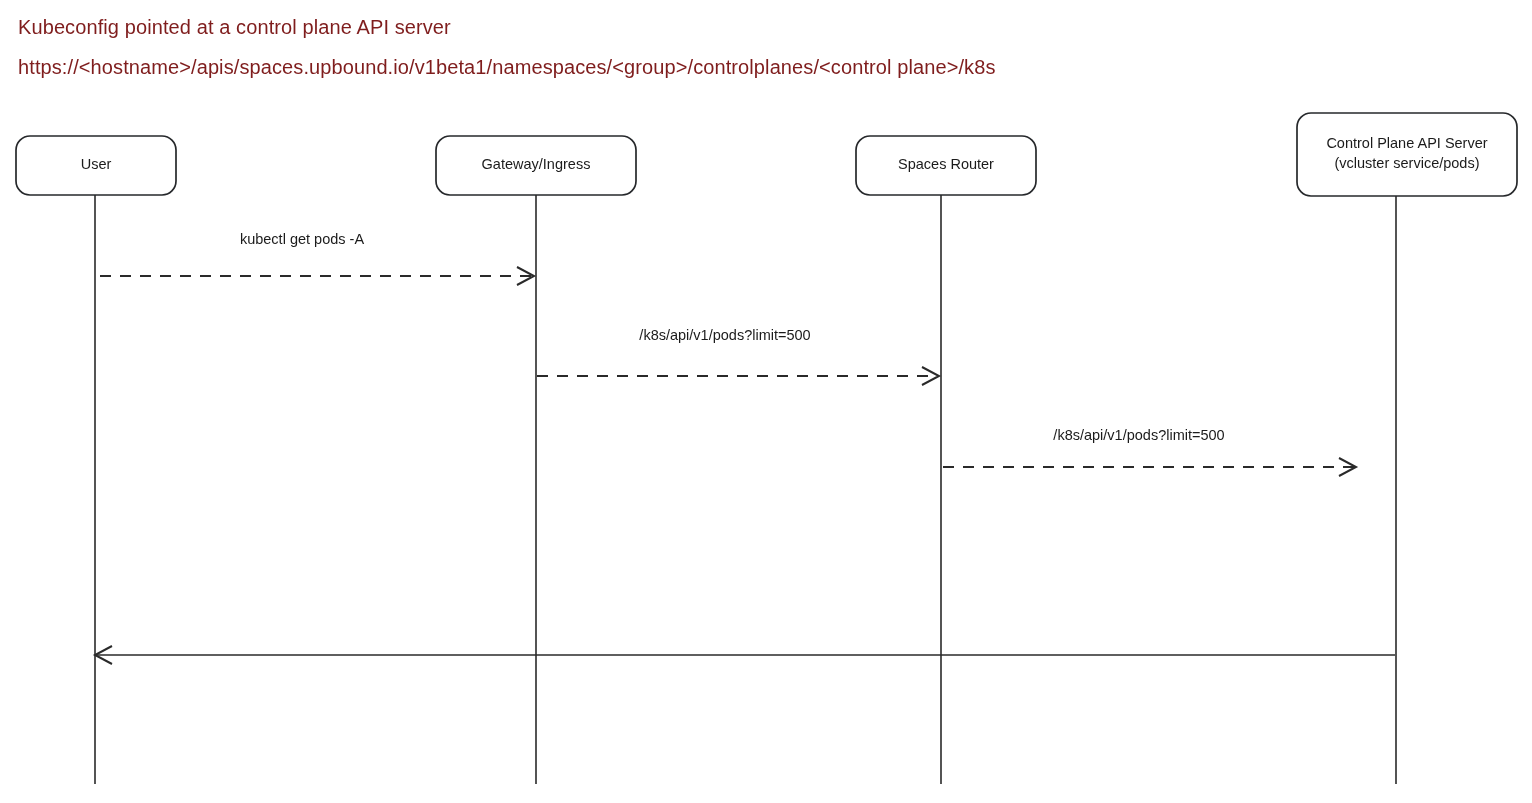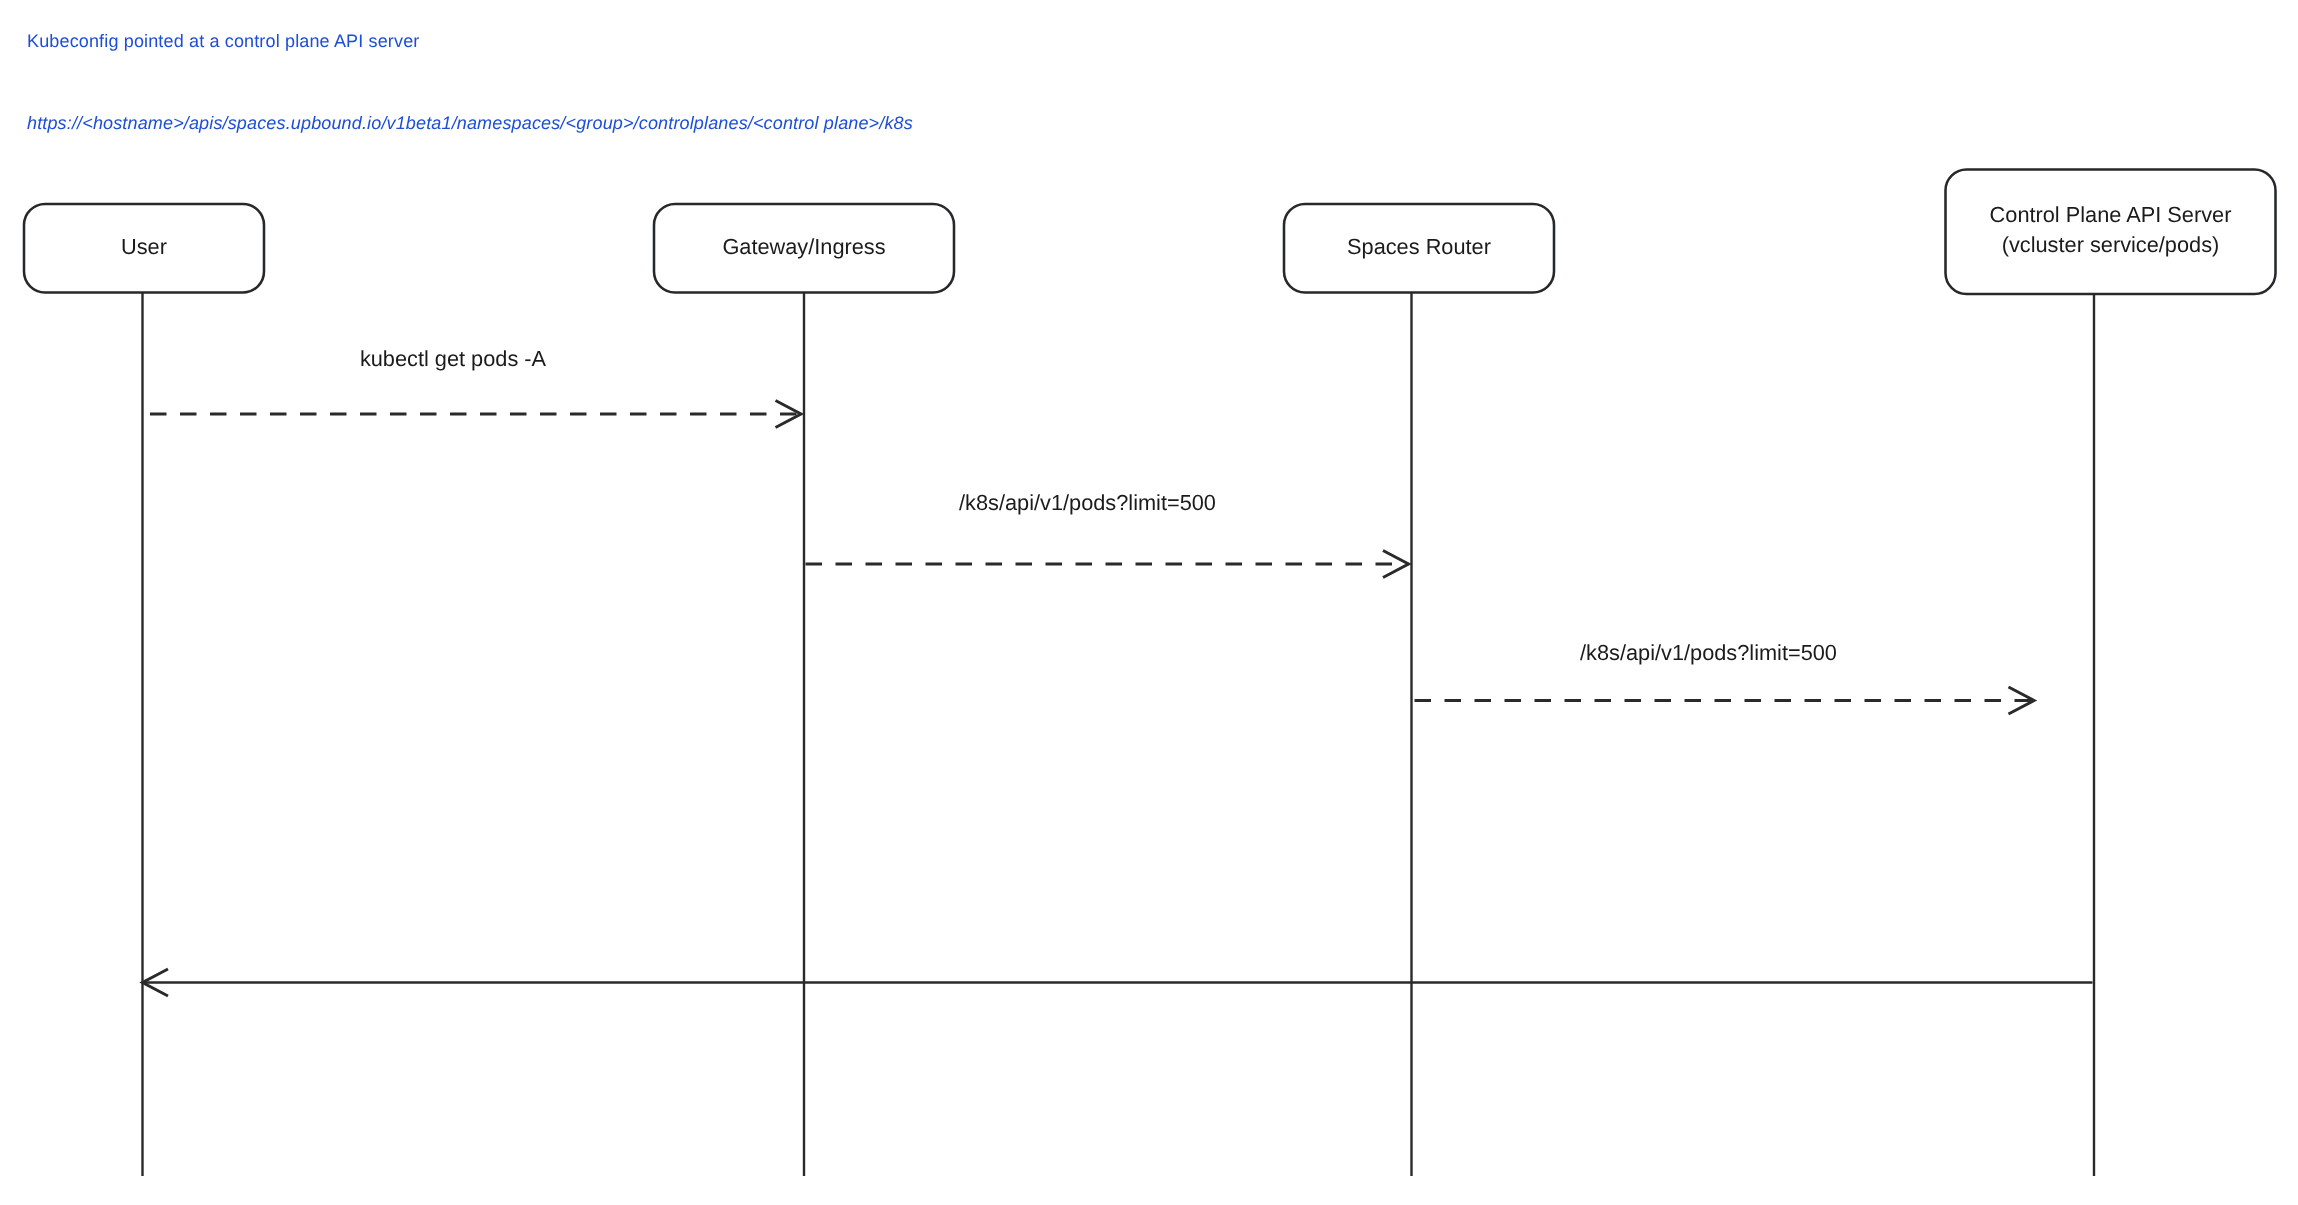--- a/index.html
+++ b/index.html
@@ -18,28 +18,28 @@
     -webkit-font-smoothing: antialiased;
   }
 
   #diagram-root {
     position: absolute;
     inset: 0;
   }
 
   .note-line {
     position: absolute;
-    font-size: 12px;
+    font-size: 20px;
     line-height: 18px;
-    color: #1d4ed8;
+    color: #7f1d1d;
     white-space: nowrap;
     letter-spacing: 0.1px;
   }
   #note-title { left: 18px; top: 18px; }
-  #note-url   { left: 18px; top: 73px; font-style: italic; }
+  #note-url   { left: 18px; top: 58px; }
 
   svg#canvas {
     position: absolute;
     left: 0;
     top: 0;
     width: 1532px;
     height: 803px;
     overflow: visible;
   }
 

